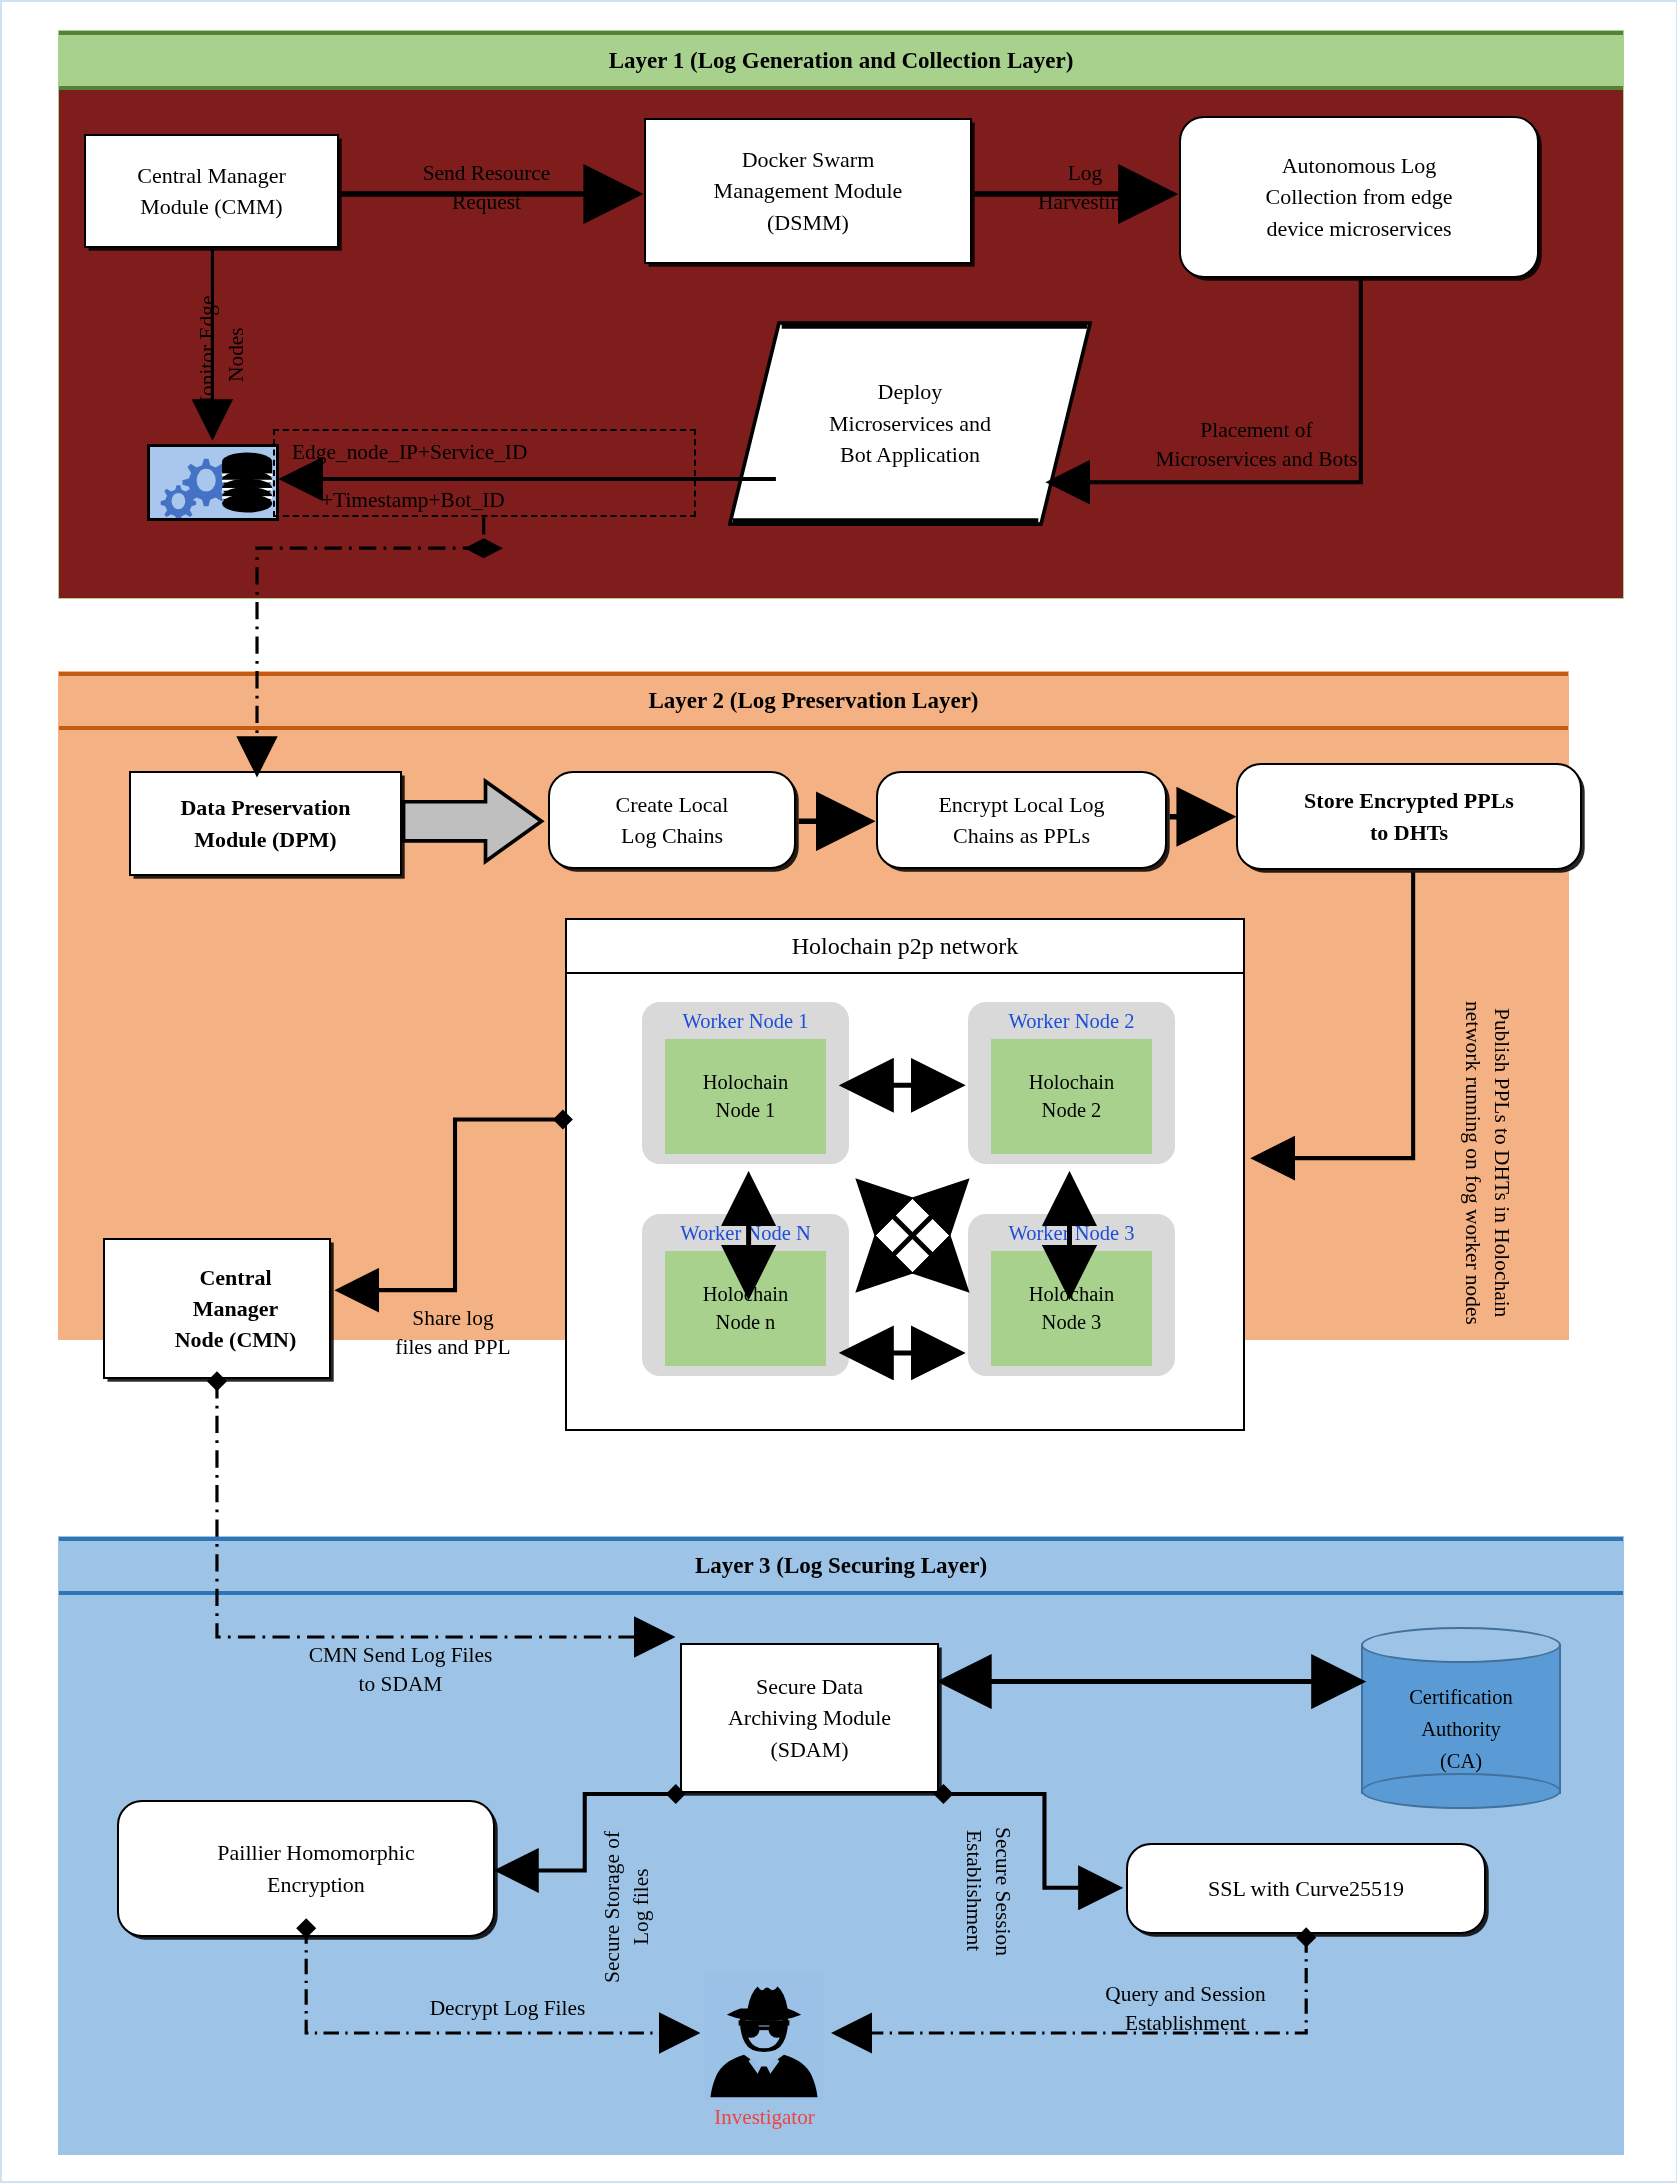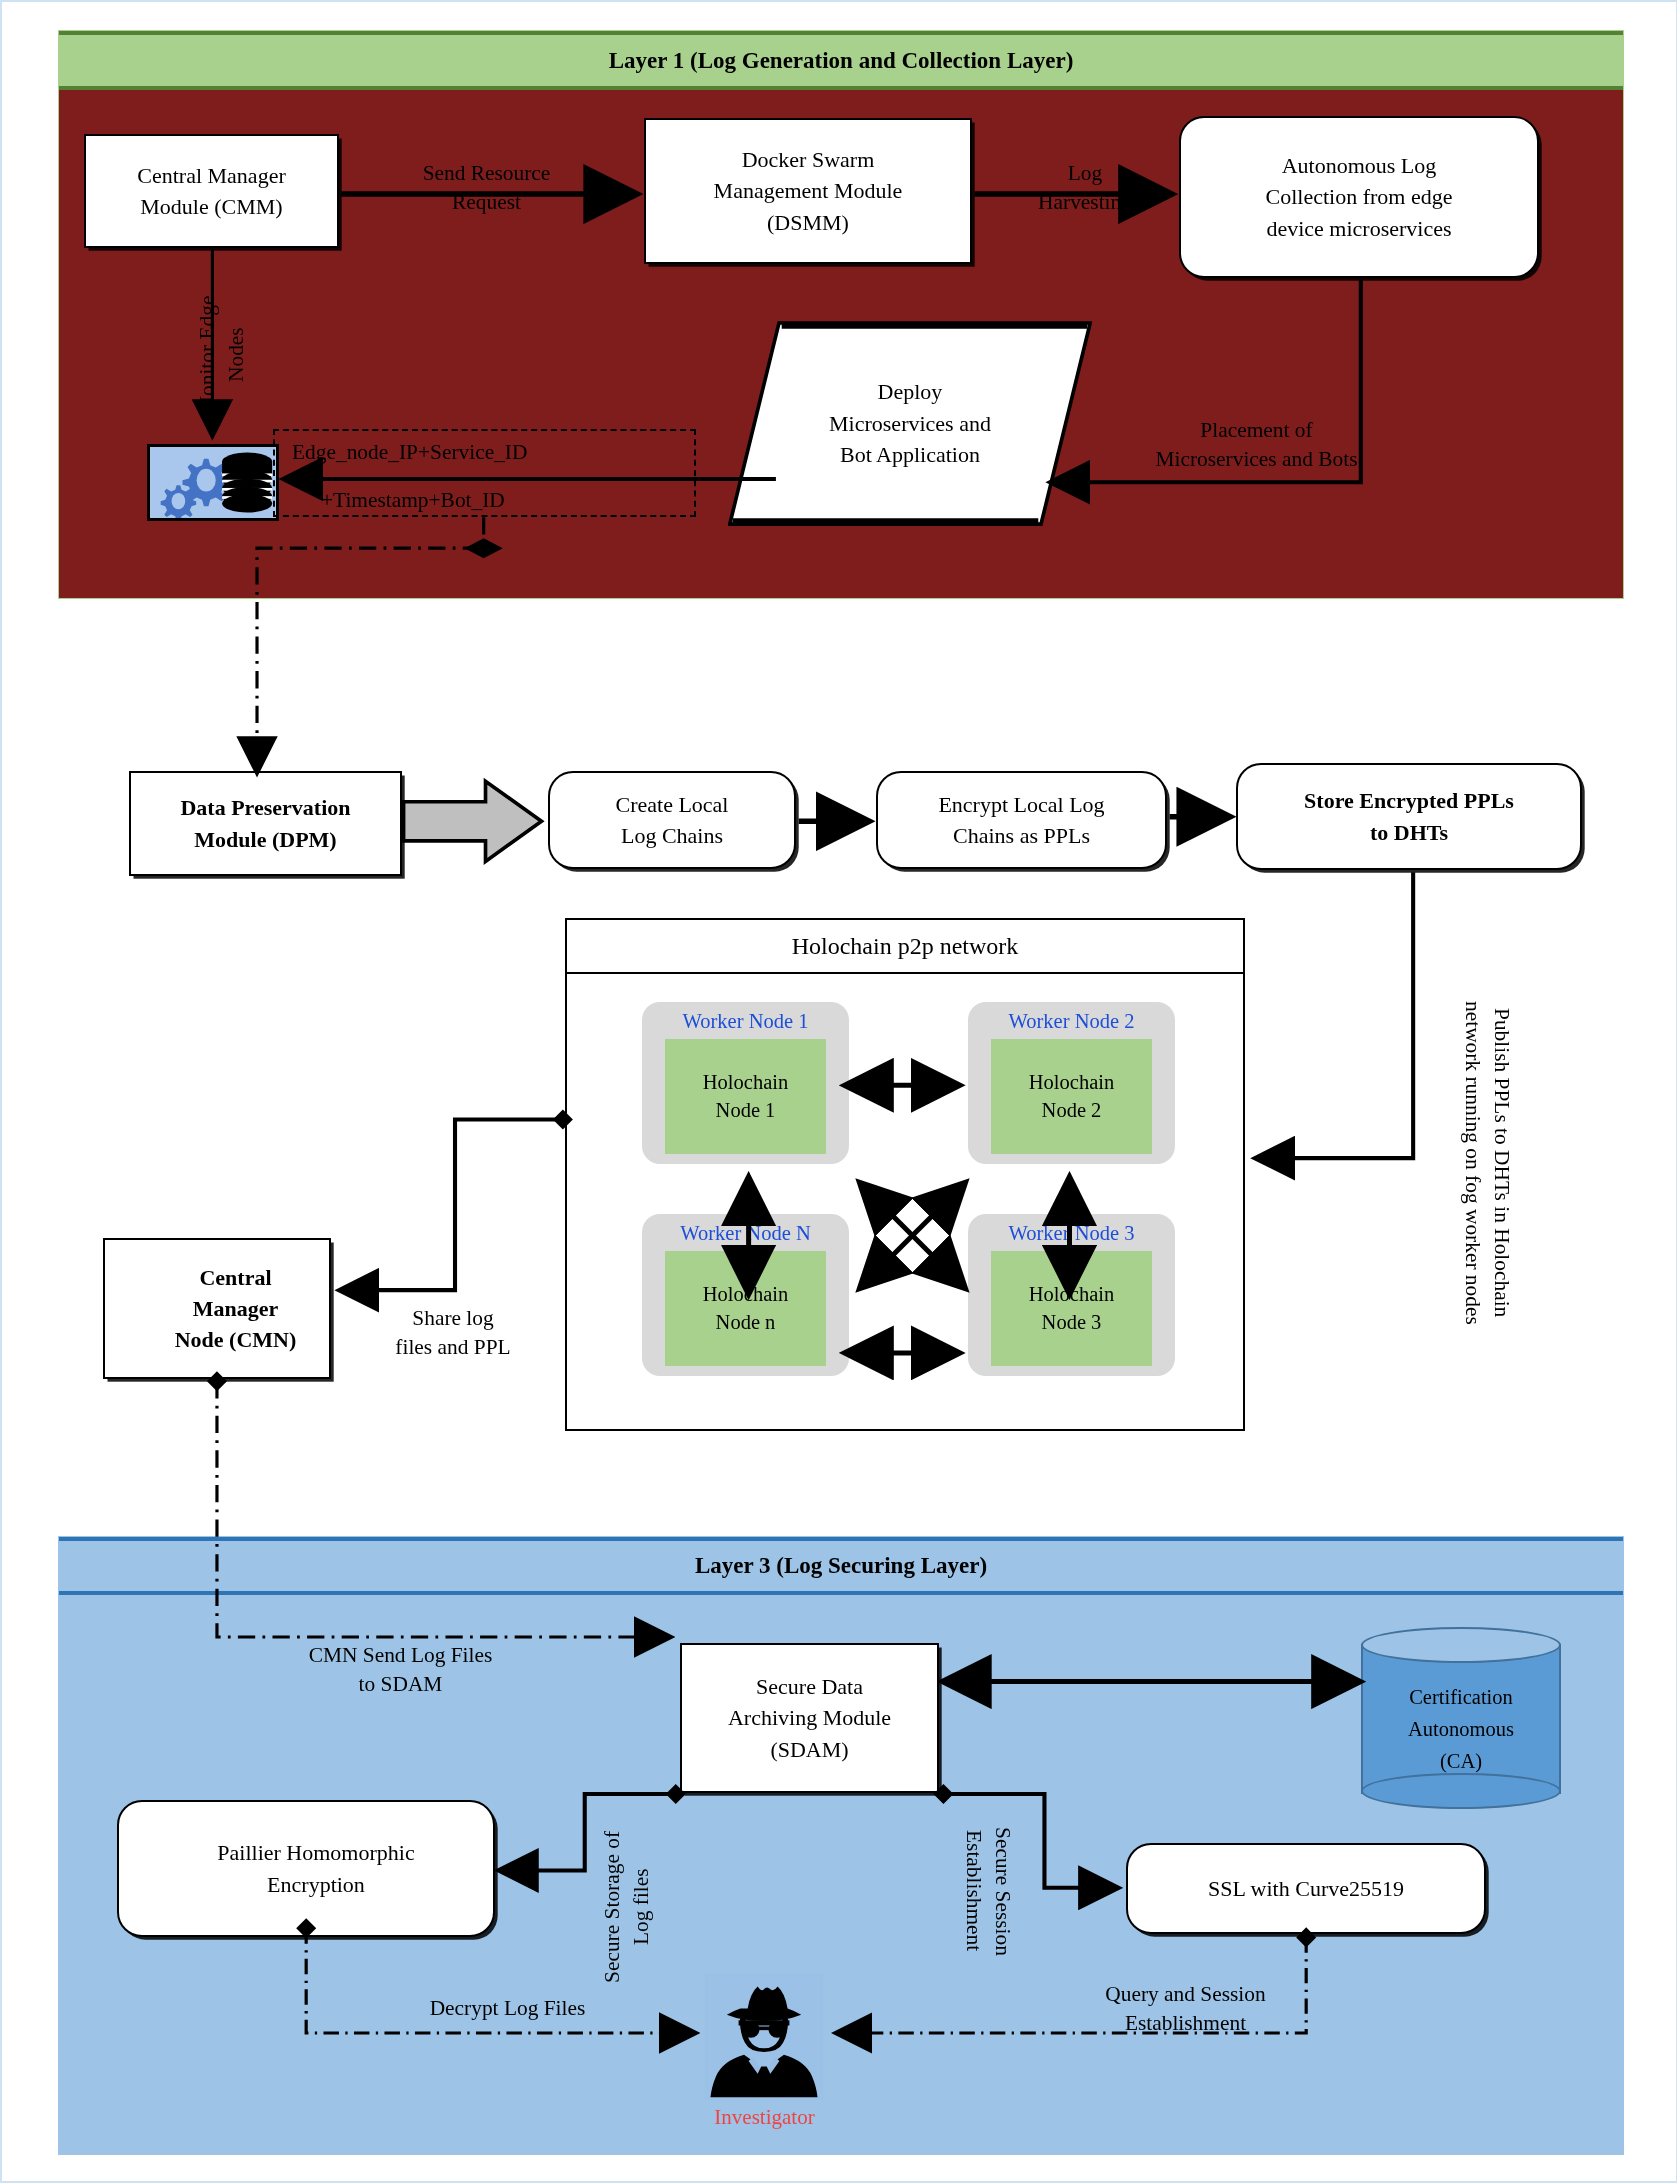--- a/index.html
+++ b/index.html
@@ -223,20 +223,23 @@
 
   <div class="alabel" style="left:389px; top:157px; width:191px;">Send Resource
 Request</div>
   <div class="alabel" style="left:1008px; top:157px; width:150px;">Log
 Harvesting</div>
   <div class="alabel vert-up" style="left:191px; top:278px; height:150px;">Monitor Edge
 Nodes</div>
   <div class="alabel" style="left:1086px; top:414px; width:337px;">Placement of
 Microservices and Bots</div>
 
+  <div class="layer" id="layer2">
+    <div class="band">Layer 2 (Log Preservation Layer)</div>
+  </div>
 
   <div class="node bold" id="dpm-box" style="left:127px; top:769px; width:273px; height:105px;">
     <span class="ln">Data Preservation</span>
     <span class="ln">Module (DPM)</span>
   </div>
 
   <div class="node round" id="create-chains-box" style="left:546px; top:769px; width:248px; height:98px;">
     <span class="ln">Create Local</span>
     <span class="ln">Log Chains</span>
   </div>
@@ -316,21 +319,21 @@
   <div class="node round" id="ssl-box" style="left:1124px; top:1841px; width:360px; height:91px;">
     <span class="ln">SSL with Curve25519</span>
   </div>
 
   <div id="ca-cyl">
     <div class="body"></div>
     <div class="bot"></div>
     <div class="top"></div>
     <div class="calabel">
       <span class="ln2">Certification</span>
-      <span class="ln2">Autonomous</span>
+      <span class="ln2">Authority</span>
       <span class="ln2">(CA)</span>
     </div>
   </div>
 
   <div id="investigator">
     <svg width="118" height="127" viewBox="0 0 260 280">
       <rect x="0" y="0" width="260" height="280" fill="#97BDE4" opacity="0.35"></rect>
       <g fill="#000000">
 
         <path d="M78 78 q-18 6 -30 14 q34 14 82 14 q48 0 82-14 q-12-8 -30-14 q-6-34 -22-48 q-8 12 -16 6 q-8-8 -14 0 q-6 6 -14-6 q-16 14 -22 48z"></path>

